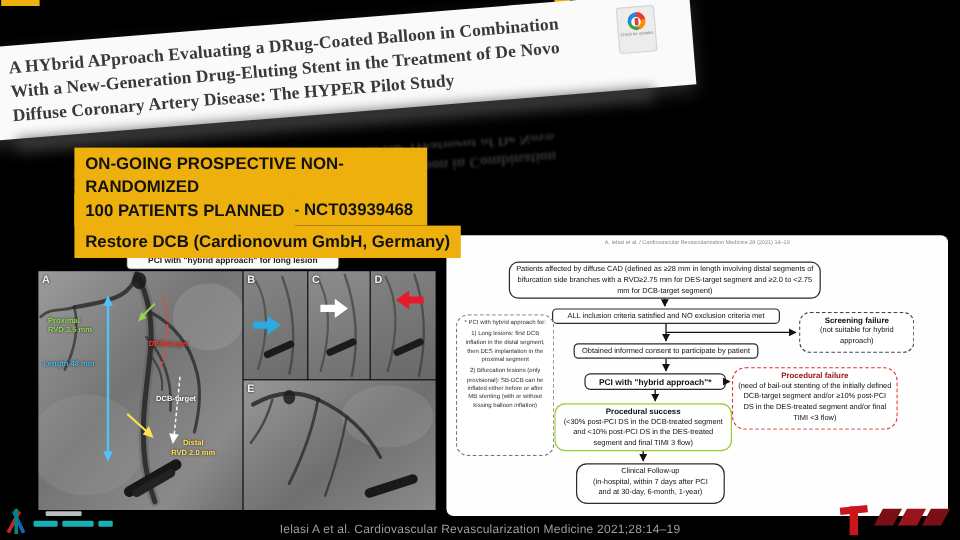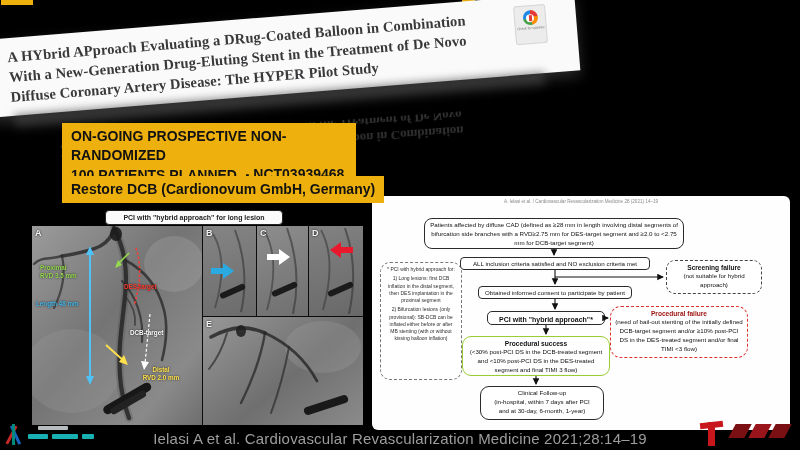--- a/index.html
+++ b/index.html
@@ -28,21 +28,21 @@
          z-index:1;transform:scaleY(-1) rotate(4.2deg);color:#9a9a9a;opacity:.33;
          filter:blur(.7px);font-family:"Liberation Serif",serif;font-size:13px;font-weight:600;
          white-space:pre-line;}
   .sliver{position:absolute;background:#EDB00C;z-index:1;}
 
   
   .hl{position:absolute;background:#EDB00C;color:#121212;font-weight:bold;font-size:14px;
       line-height:1.35;padding:4px 9px;white-space:pre-line;z-index:5;}
   .hl1{left:62px;top:123px;width:276px;}
   .hl2{left:62px;top:162px;}
-  .hl3{left:62px;top:176px;}
+  .hl3{left:62px;top:188px;}
 
   
   .angio-caption{position:absolute;left:105px;top:210px;width:176px;height:13px;z-index:4;
       background:#fbfbfb;border:1.2px solid #222;border-radius:4px;text-align:center;
       font-size:7px;font-weight:bold;color:#222;line-height:13px;}
   .montage{position:absolute;left:32px;top:226px;width:331px;height:199px;background:#0c0c0c;z-index:3;}
   .panel{position:absolute;overflow:hidden;}
   .panel svg{position:absolute;left:0;top:0;}
   .pA{left:0;top:0;width:170px;height:199px;background:linear-gradient(130deg,#9b9b9b,#747474 45%,#8a8a8a 80%,#6e6e6e);}
   .pB{left:171px;top:0;width:53px;height:90px;background:linear-gradient(160deg,#858585,#6b6b6b);}
@@ -77,21 +77,21 @@
   .fb-follow{left:108px;top:190px;width:124px;height:34px;border-radius:9px;white-space:pre-line;}
   .fb-note{left:8px;top:66px;width:82px;height:118px;border:1.2px dashed #777;border-radius:10px;
       font-size:5px;line-height:1.45;color:#2e2e2e;}
   .fbold{font-weight:bold;display:block;font-size:6.6px;}
   .fail-title{color:#9c0f0f;}
   .note-p{margin:1px 2px 2px 2px;}
   .flow-arrows{position:absolute;left:0;top:0;z-index:1;}
 
   
   .citation{position:absolute;left:0;right:0;bottom:3px;text-align:center;z-index:6;
-      font-size:15px;color:#9d9d9d;letter-spacing:.2px;}
+      font-size:10px;color:#9d9d9d;letter-spacing:.2px;}
   .logoL{position:absolute;left:4px;top:424px;width:112px;height:24px;z-index:7;filter:blur(.3px);}
   .logoL .star1{position:absolute;left:6px;top:1px;width:3px;height:20px;background:#c62828;transform:rotate(28deg);}
   .logoL .star2{position:absolute;left:10px;top:1px;width:3px;height:20px;background:#1565c0;transform:rotate(-25deg);}
   .logoL .star3{position:absolute;left:8px;top:0;width:3px;height:21px;background:#00897b;}
   .logoL .t1,.logoL .t2,.logoL .t3,.logoL .t4{position:absolute;background:#19b0b4;height:5px;border-radius:1px;}
   .logoL .t1{left:24px;top:10px;width:20px;}
   .logoL .t2{left:48px;top:10px;width:26px;}
   .logoL .t3{left:78px;top:10px;width:12px;}
   .logoL .t4{left:34px;top:2px;width:30px;height:4px;background:#b7bcbf;}
   .logoR{position:absolute;right:4px;top:419px;width:100px;height:30px;z-index:7;filter:blur(.3px);}

